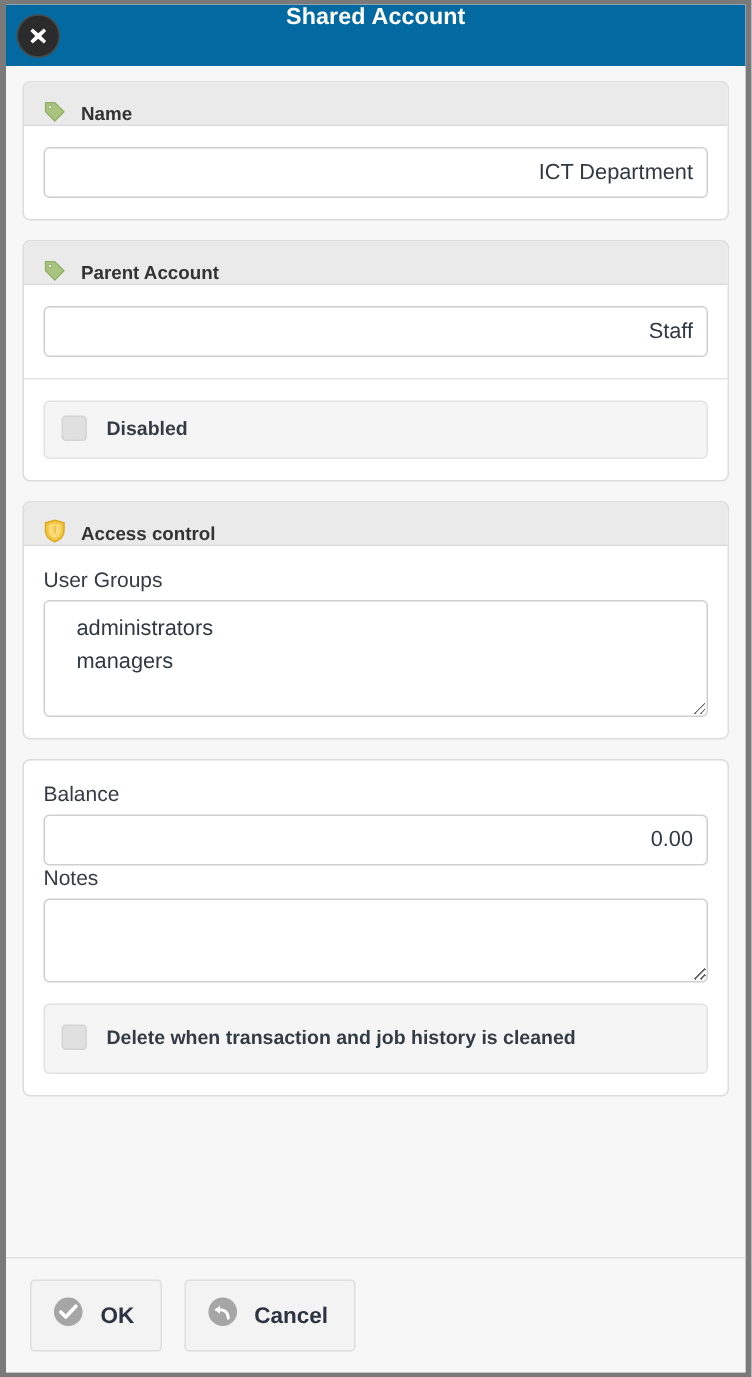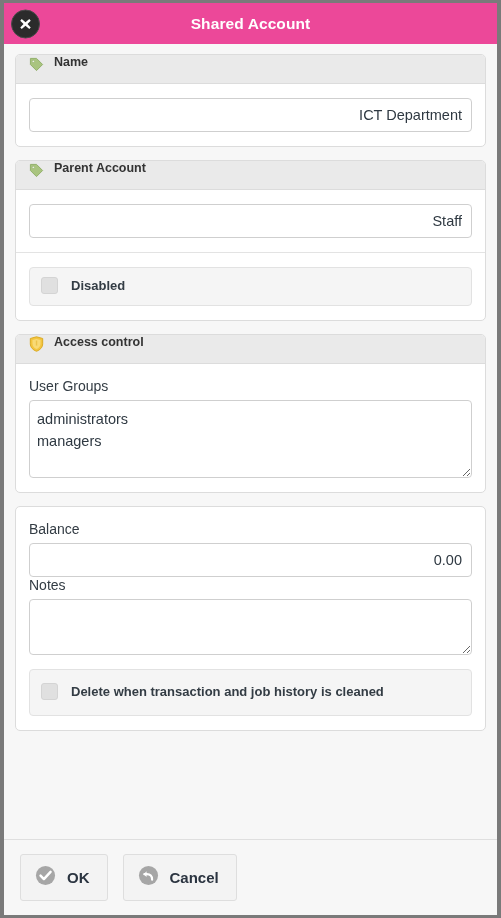--- a/index.html
+++ b/index.html
@@ -20,24 +20,24 @@
     background: #f7f7f7;
     display: flex;
     flex-direction: column;
     overflow: hidden;
   }
 
   
   .titlebar {
     height: 41px;
     flex: 0 0 41px;
-    background: #ec4899;
+    background: #0369a1;
     position: relative;
     display: flex;
-    align-items: center;
+    align-items: flex-start;
     justify-content: center;
   }
   .titlebar-title {
     color: #ffffff;
     font-size: 15.5px;
     font-weight: bold;
     letter-spacing: .1px;
   }
   .close-btn {
     position: absolute;
@@ -66,21 +66,21 @@
     border-radius: 5px;
     margin-bottom: 13px;
     overflow: hidden;
   }
 
   .section-head {
     background: #eaeaea;
     border-bottom: 1px solid #dcdcdc;
     height: 29px;
     display: flex;
-    align-items: flex-start;
+    align-items: flex-end;
     padding: 0 0 0 11px;
   }
   .section-head .ico {
     width: 18px; height: 18px;
     display: inline-flex;
     align-items: center; justify-content: center;
     margin-right: 9px;
   }
   .section-head .ttl {
     font-size: 12.5px;
@@ -116,21 +116,21 @@
 
   .txt-area {
     display: block;
     width: 100%;
     border: 1px solid #cfcfcf;
     border-radius: 4px;
     background: #ffffff;
     font-family: "Liberation Sans", sans-serif;
     font-size: 14.5px;
     color: #2f3942;
-    padding: 7px 7px;
+    padding: 7px 21px;
     outline: none;
     resize: vertical;
     line-height: 1.55;
   }
   .txt-area.groups { height: 78px; }
   .txt-area.notes  { height: 56px; }
 
   .divider {
     height: 1px;
     background: #e3e3e3;

